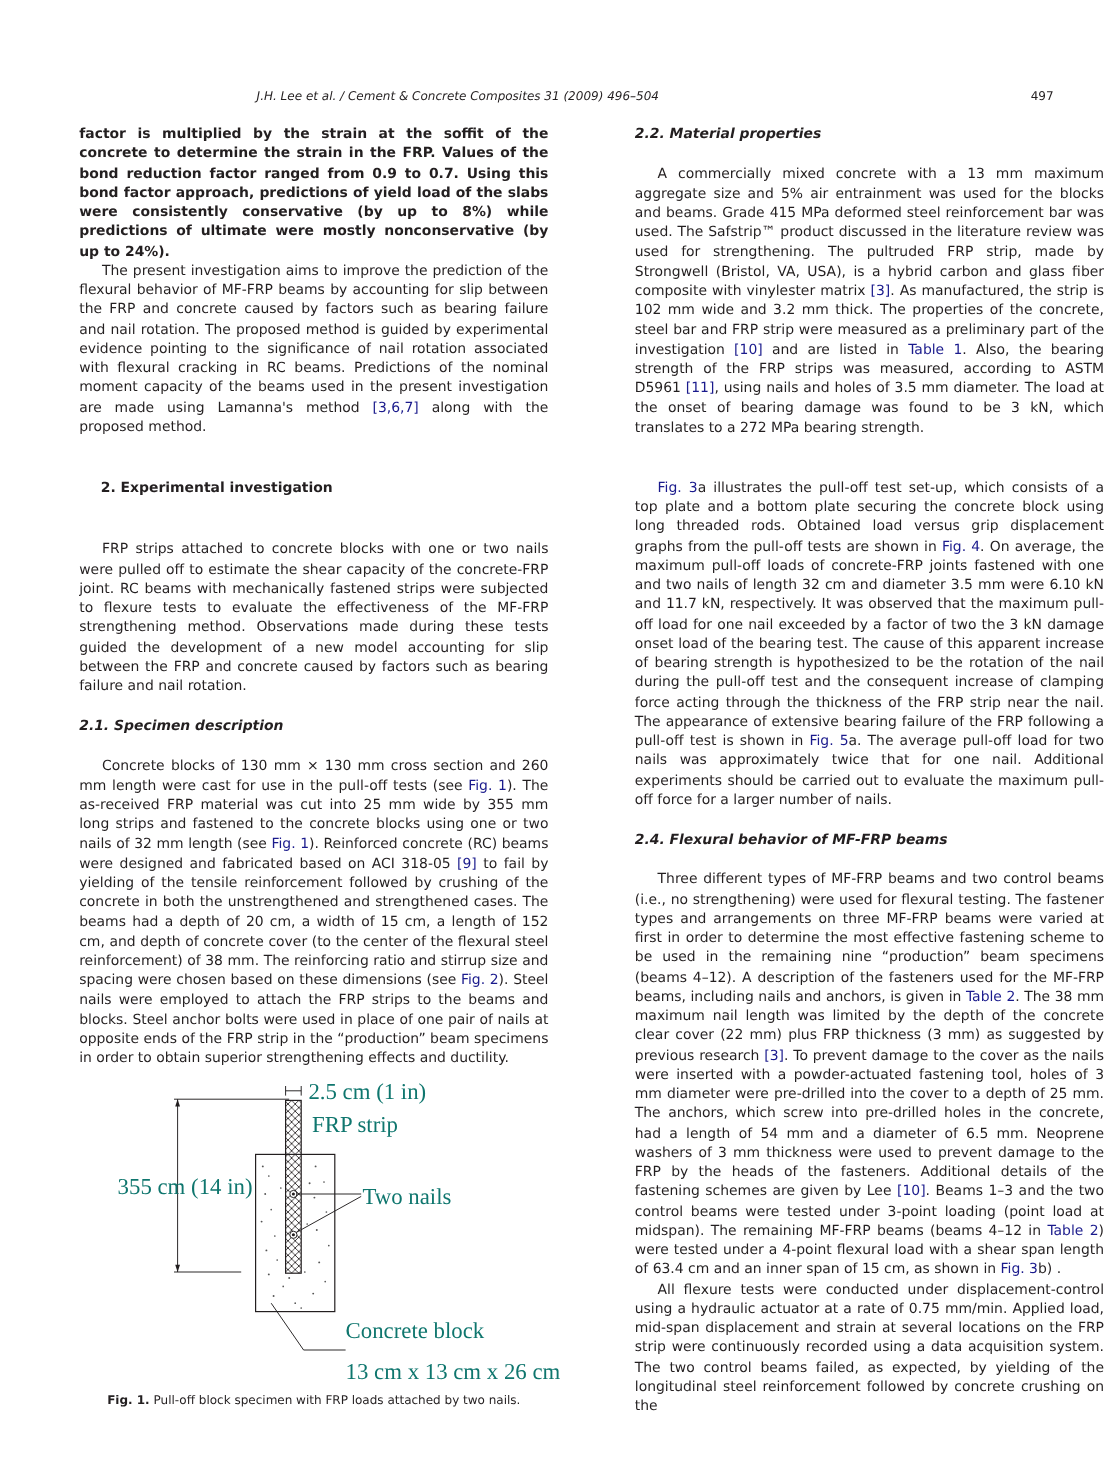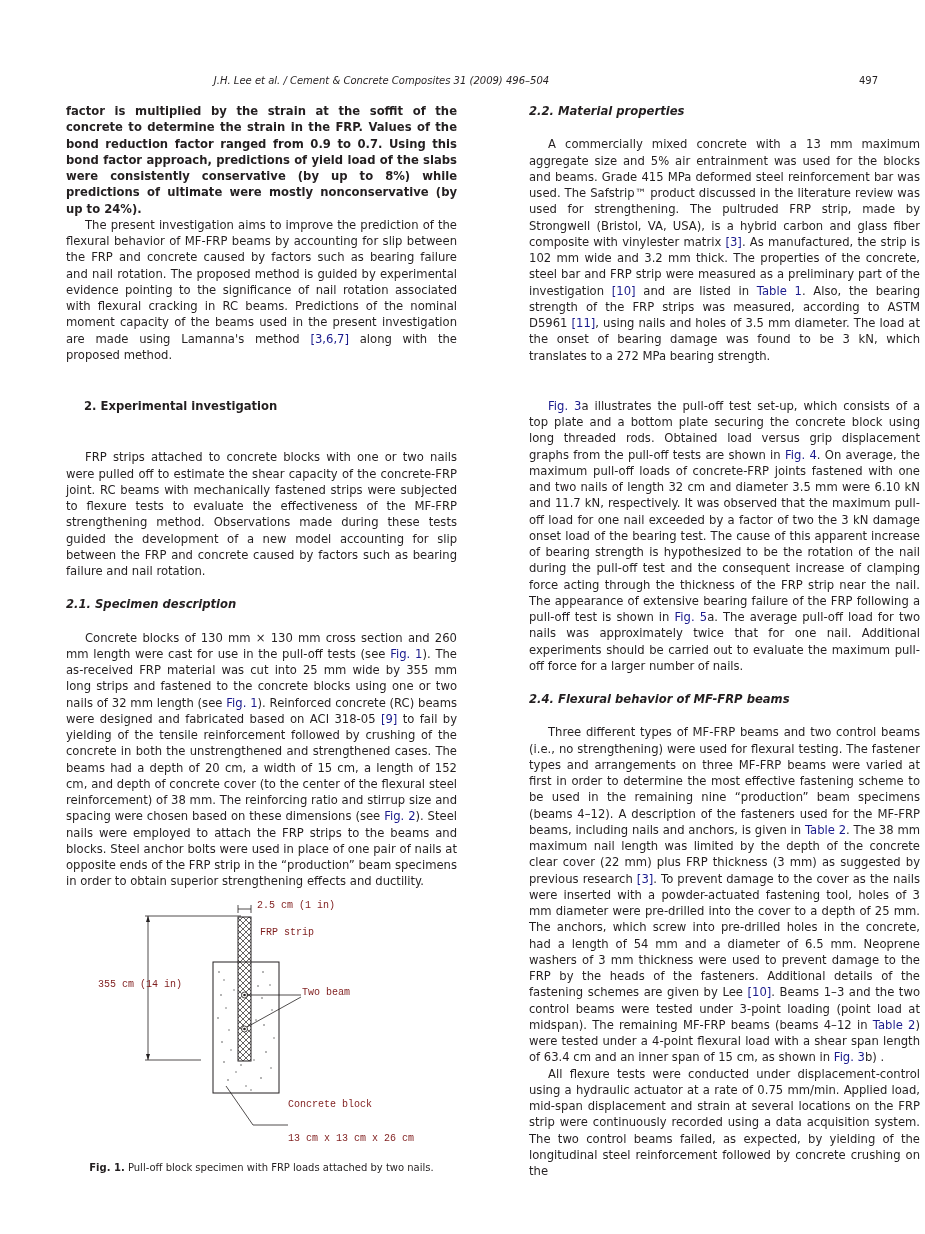--- a/index.html
+++ b/index.html
@@ -28,22 +28,22 @@
     .subsec-h { font-style: italic; margin: 0; font-size: 11.6px; }
     .gap-m { height: 17px; }
     a.ref { color: #1a1a8c; text-decoration: none; }
 
     
     .figure {
       position: absolute; left: 66px; top: 890px; width: 391px; height: 290px;
     }
     .figure svg { position: absolute; left: 0; top: 0; }
     .fig-label {
-      position: absolute; font-family: Liberation Mono, monospace;
-      font-size: 10px; color: #7f1d1d; white-space: nowrap;
+      position: absolute; font-family: Liberation Serif, serif;
+      font-size: 19px; color: #0f766e; white-space: nowrap;
     }
     .caption {
       position: absolute; left: 66px; top: 1162px; width: 391px; text-align: center;
       font-size: 10px;
     }
     .caption b { font-weight: bold; }
   </style>
 </head>
 <body>
 
@@ -123,21 +123,21 @@
     <polygon points="82,170 80,164 84,164" fill="#231f20"></polygon>
 
     <line x1="181" y1="105" x2="235" y2="105" stroke="#231f20" stroke-width="0.8"></line>
     <line x1="181" y1="137" x2="235" y2="107" stroke="#231f20" stroke-width="0.8"></line>
 
     <polyline points="160,196 187,235 222,235" fill="none" stroke="#231f20" stroke-width="0.8"></polyline>
   </svg>
   <span class="fig-label" style="left:191px; top:10px;">2.5 cm (1 in)</span>
   <span class="fig-label" style="left:194px; top:37px;">FRP strip</span>
   <span class="fig-label" style="left:32px; top:89px;">355 cm (14 in)</span>
-  <span class="fig-label" style="left:236px; top:97px;">Two beam</span>
+  <span class="fig-label" style="left:236px; top:97px;">Two nails</span>
   <span class="fig-label" style="left:222px; top:209px;">Concrete block</span>
   <span class="fig-label" style="left:222px; top:243px;">13 cm x 13 cm x 26 cm</span>
 </div>
 <div class="caption"><b>Fig. 1.</b><span> Pull-off block specimen with FRP loads attached by two nails.</span></div>
 
 <div class="col col-right">
   <h3 class="subsec-h">2.2. Material properties</h3>
   <div class="gap-m"></div>
   <p><span>A commercially mixed concrete with a 13 mm maximum aggregate size and 5% air entrainment was used for the blocks and beams. Grade 415 MPa deformed steel reinforcement bar was used. The Safstrip™ product discussed in the literature review was used for strengthening. The pultruded FRP strip, made by Strongwell (Bristol, VA, USA), is a hybrid carbon and glass fiber composite with vinylester matrix </span><a class="ref">[3]</a><span>. As manufactured, the strip is 102 mm wide and 3.2 mm thick. The properties of the concrete, steel bar and FRP strip were measured as a preliminary part of the investigation </span><a class="ref">[10]</a><span> and are listed in </span><a class="ref">Table 1</a><span>. Also, the bearing strength of the FRP strips was measured, according to ASTM D5961 </span><a class="ref">[11]</a><span>, using nails and holes of 3.5 mm diameter. The load at the onset of bearing damage was found to be 3 kN, which translates to a 272 MPa bearing strength.</span></p>
   <div class="gap-m"></div>

